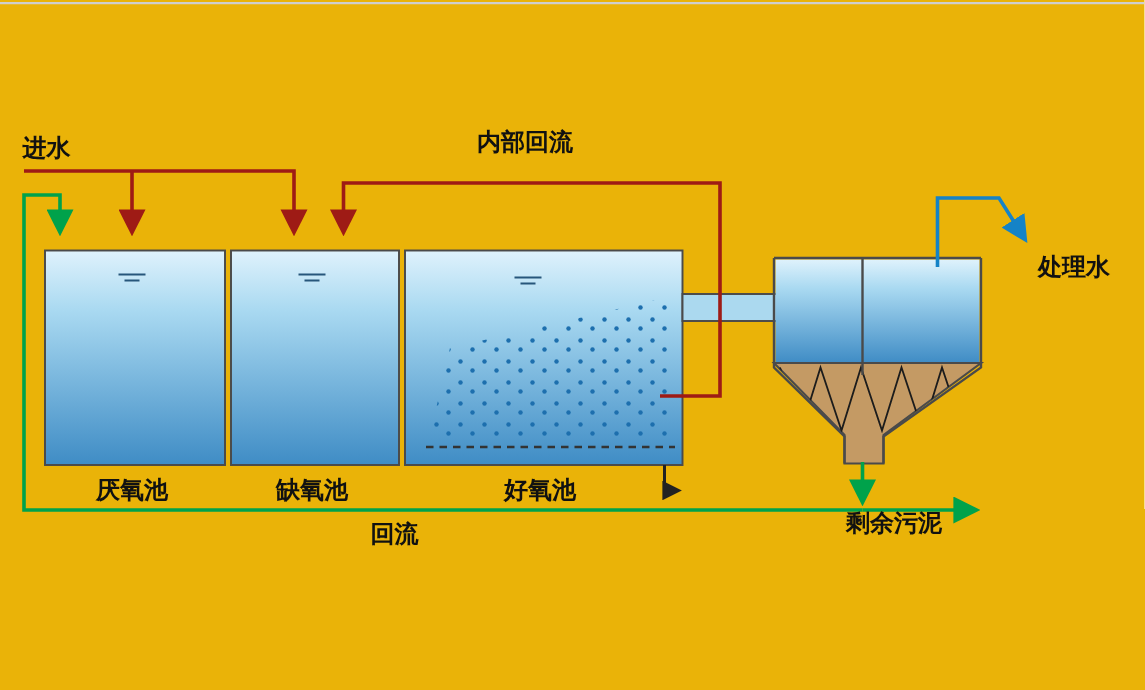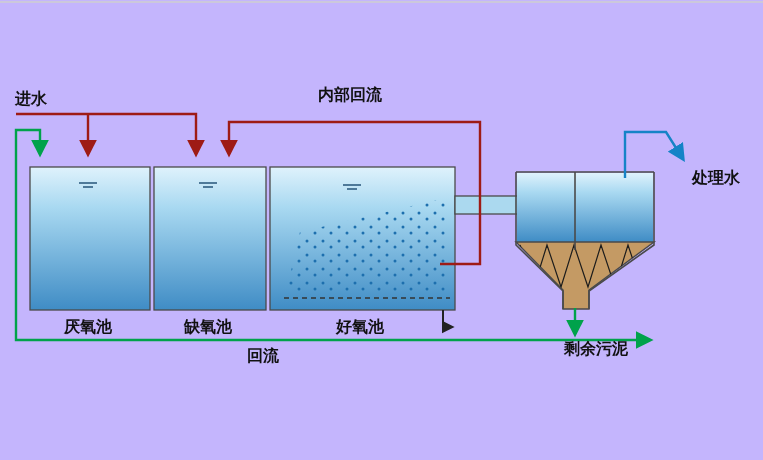--- a/index.html
+++ b/index.html
@@ -1,16 +1,16 @@
 <!DOCTYPE html>
 <html style="--influent-line: #9e1b15; --return-line: #00a24b; --effluent-line: #1583c7; --water-top: #dff2fc; --water-bottom: #3f8cc5; --sludge-fill: #c49a64; --outline: #4a4a4a; --label-text: #111111;"><head>
 <meta charset="utf-8">
 <style>
   html,body{margin:0;padding:0;background:#ffffff;}
-  .canvas{position:relative;width:763px;height:460px;background:#c4b5fd;overflow:hidden;}
+  .canvas{position:relative;width:763px;height:460px;background:#eab308;overflow:hidden;}
   .canvas svg{position:absolute;left:0;top:0;}
   .lbl{
     font-family:"DejaVu Sans","Liberation Sans",sans-serif;
     font-weight:bold;font-size:16px;
     fill:var(--label-text,#111111);
   }
   .tank{fill:url(#waterGrad);stroke:var(--outline,#4a4a4a);stroke-width:1.3;}
   .line-red{stroke:var(--influent-line,#9e1b15);stroke-width:2.4;fill:none;}
   .line-green{stroke:var(--return-line,#00a24b);stroke-width:2.4;fill:none;}
   .line-blue{stroke:var(--effluent-line,#1583c7);stroke-width:2.4;fill:none;}

